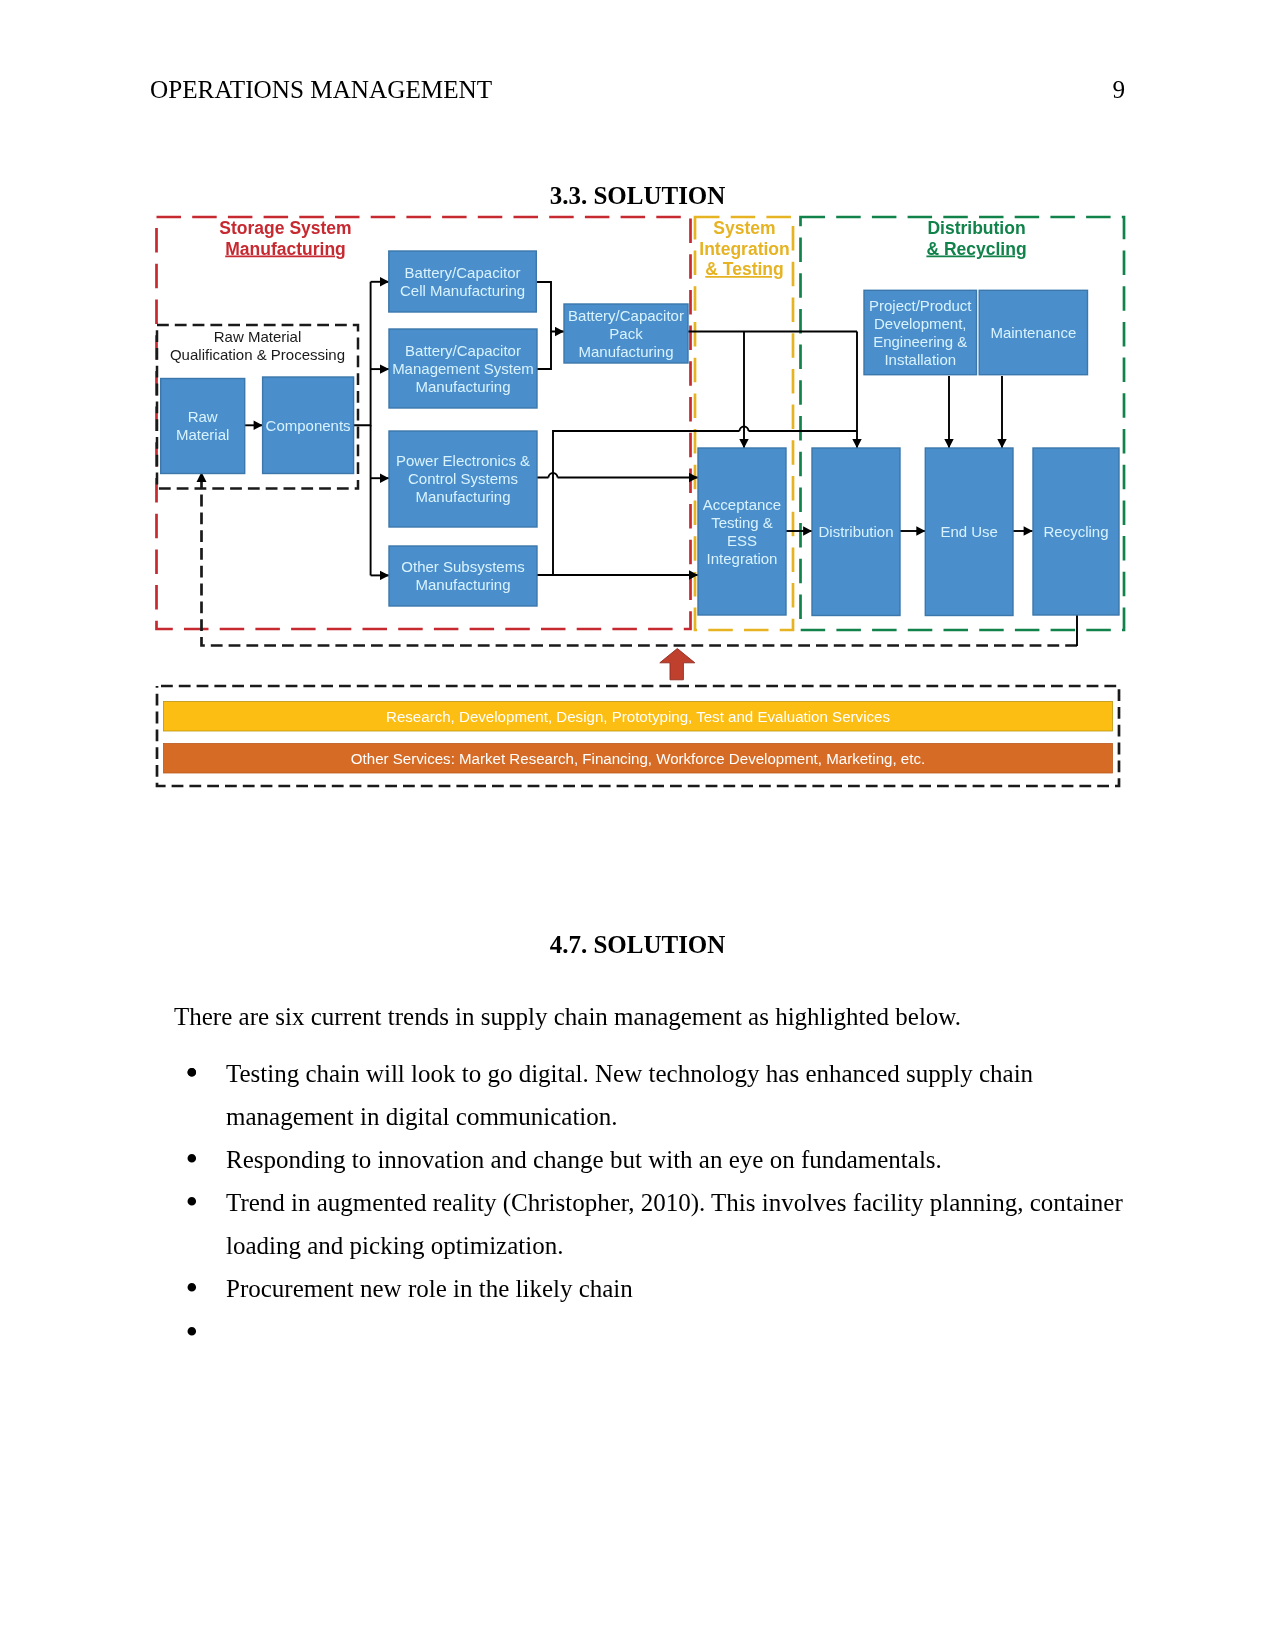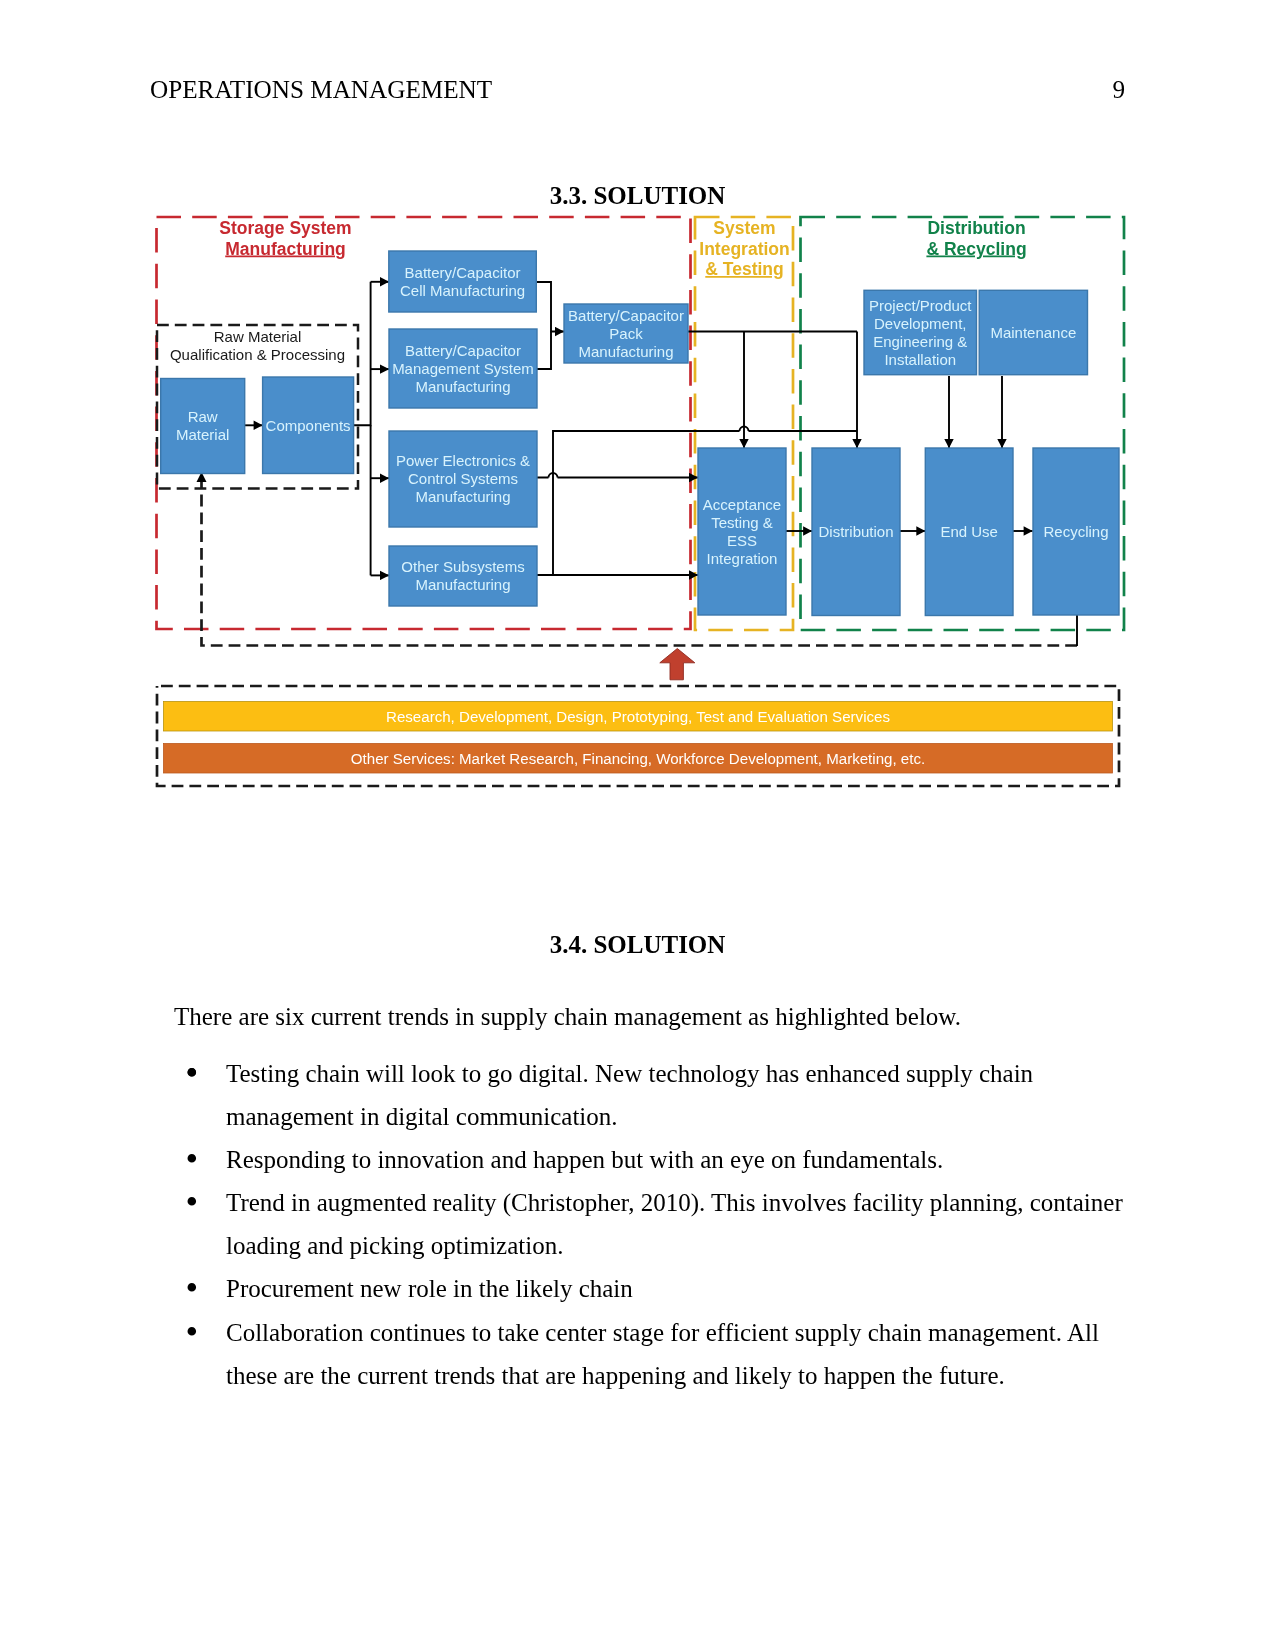--- a/index.html
+++ b/index.html
@@ -149,26 +149,26 @@
         <text x="969.15" text-anchor="middle" fill="#d8f3fd" font-size="15" font-family="&quot;Liberation Sans&quot;, sans-serif"><tspan x="969.15" y="537.05">End Use</tspan></text>
         <text x="1076" text-anchor="middle" fill="#d8f3fd" font-size="15" font-family="&quot;Liberation Sans&quot;, sans-serif"><tspan x="1076" y="536.8">Recycling</tspan></text>
         <text text-anchor="middle" fill="#c72930" font-size="17.5" font-weight="bold" font-family="&quot;Liberation Sans&quot;, sans-serif"><tspan x="285.5" y="234">Storage System</tspan><tspan x="285.5" y="254.5" text-decoration="underline">Manufacturing</tspan></text>
         <text text-anchor="middle" fill="#e6b323" font-size="17.5" font-weight="bold" font-family="&quot;Liberation Sans&quot;, sans-serif"><tspan x="744.5" y="234">System</tspan><tspan x="744.5" y="254.5">Integration</tspan><tspan x="744.5" y="275" text-decoration="underline">&amp; Testing</tspan></text>
         <text text-anchor="middle" fill="#11824a" font-size="17.5" font-weight="bold" font-family="&quot;Liberation Sans&quot;, sans-serif"><tspan x="976.5" y="234">Distribution</tspan><tspan x="976.5" y="254.5" text-decoration="underline">&amp; Recycling</tspan></text>
         <text text-anchor="middle" fill="#1a1a1a" font-size="15" font-family="&quot;Liberation Sans&quot;, sans-serif"><tspan x="257.5" y="342.3">Raw Material</tspan><tspan x="257.5" y="360">Qualification &amp; Processing</tspan></text>
       </g>
   </svg>
 
 
-  <div class="sec-heading" style="top:931px;">3.4. SOLUTION</div>
+  <div class="sec-heading" style="top:931px;">4.7. SOLUTION</div>
 
   <div class="body-para" style="top:996px;margin-left:24px;">There are six current trends in supply chain management as highlighted below.</div>
 
   <div class="bullet-list" style="top:1052px;">
       <div class="bullet-item"><span class="dot">•</span></div>
       <div class="bullet-item"><span class="dot">•</span><span>Testing chain will look to go digital. New technology has enhanced supply chain management in digital communication.</span></div>
-      <div class="bullet-item"><span class="dot">•</span><span>Responding to innovation and happen but with an eye on fundamentals.</span></div>
+      <div class="bullet-item"><span class="dot">•</span><span>Responding to innovation and change but with an eye on fundamentals.</span></div>
       <div class="bullet-item"><span class="dot">•</span><span>Trend in augmented reality (Christopher, 2010). This involves facility planning, container loading and picking optimization.</span></div>
       <div class="bullet-item"><span class="dot">•</span><span>Procurement new role in the likely chain</span></div>
-      <div class="bullet-item"><span class="dot">•</span><span>Collaboration continues to take center stage for efficient supply chain management. All these are the current trends that are happening and likely to happen the future.</span></div>
+      <div class="bullet-item"><span class="dot">•</span></div>
     </div>
 
 </div>
 
 </body></html>

